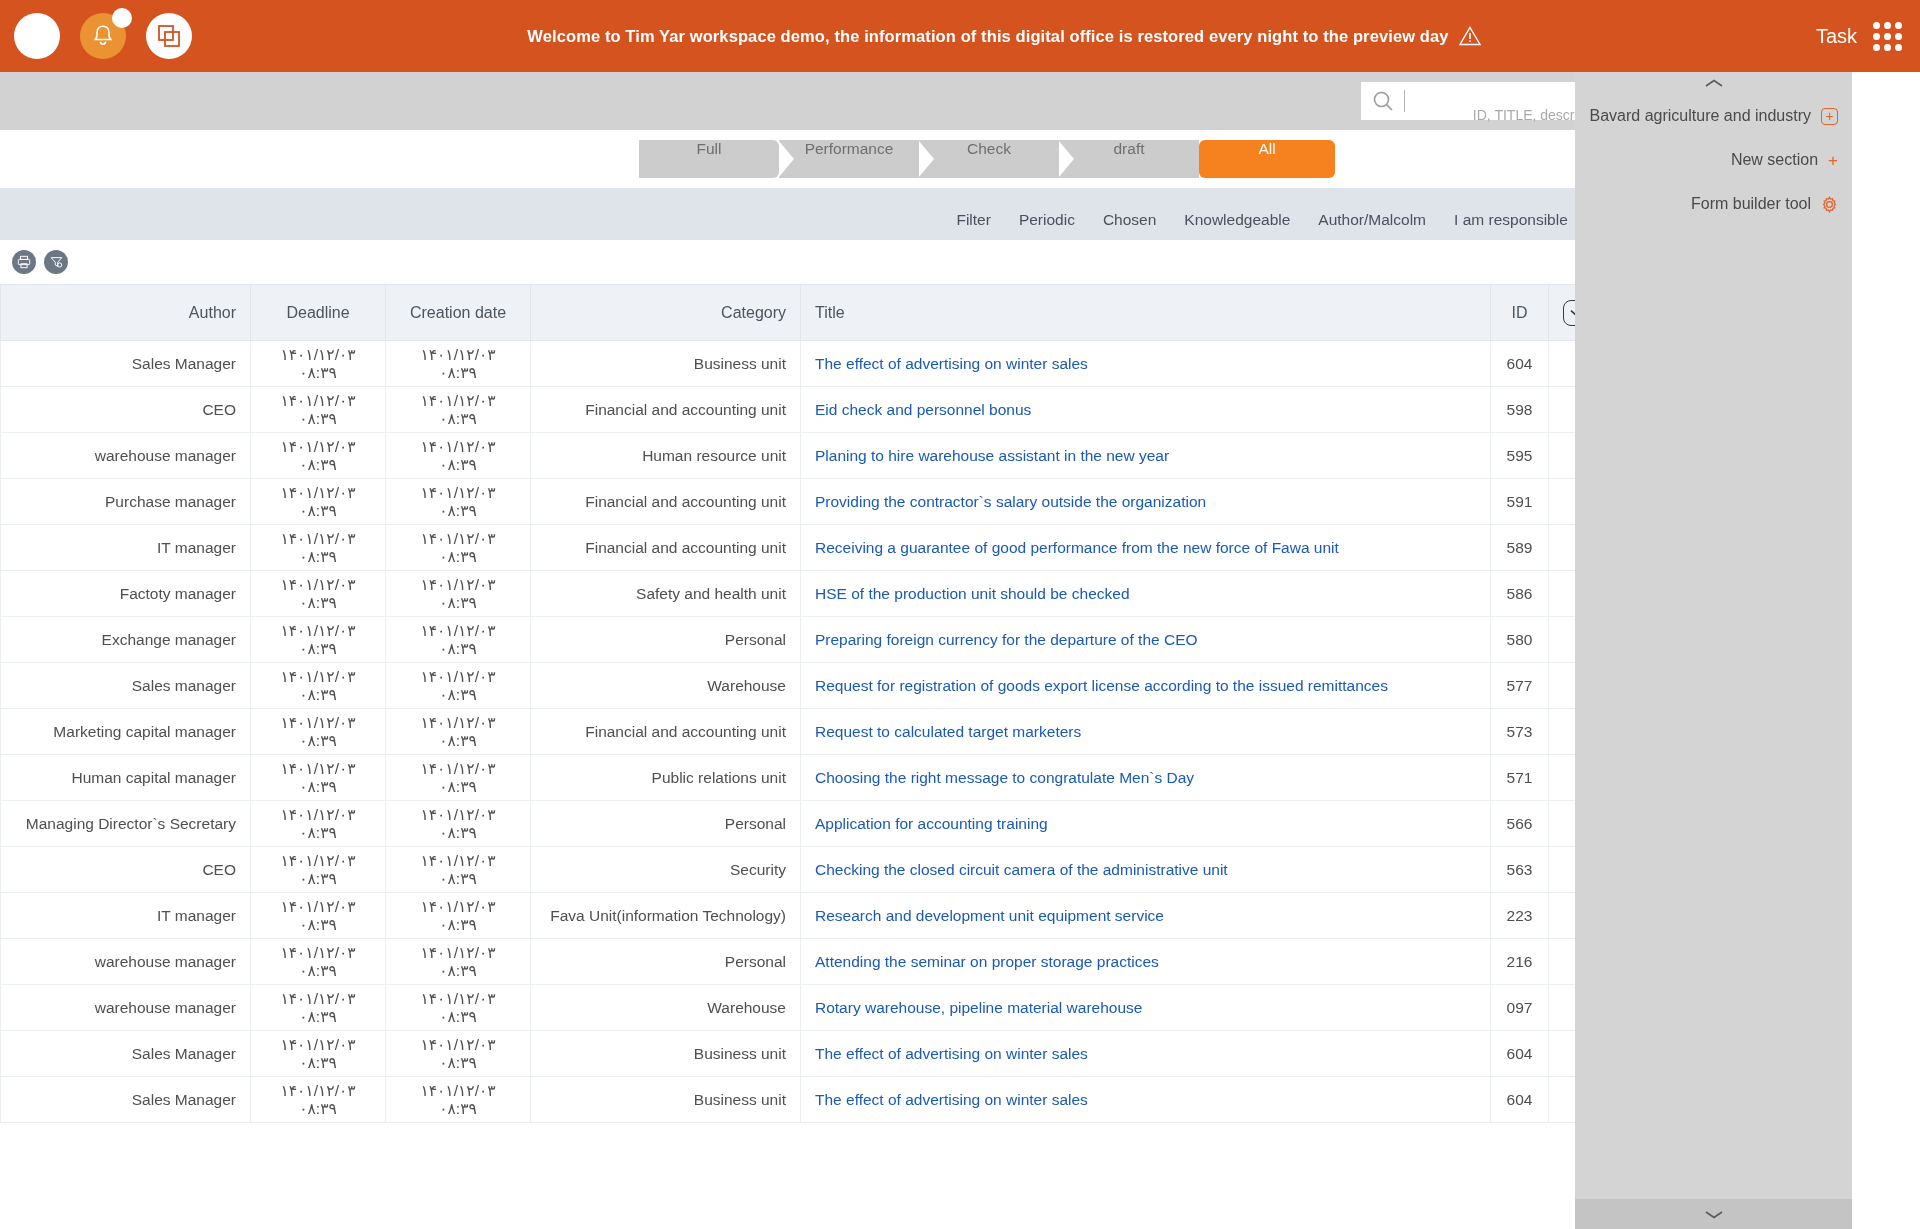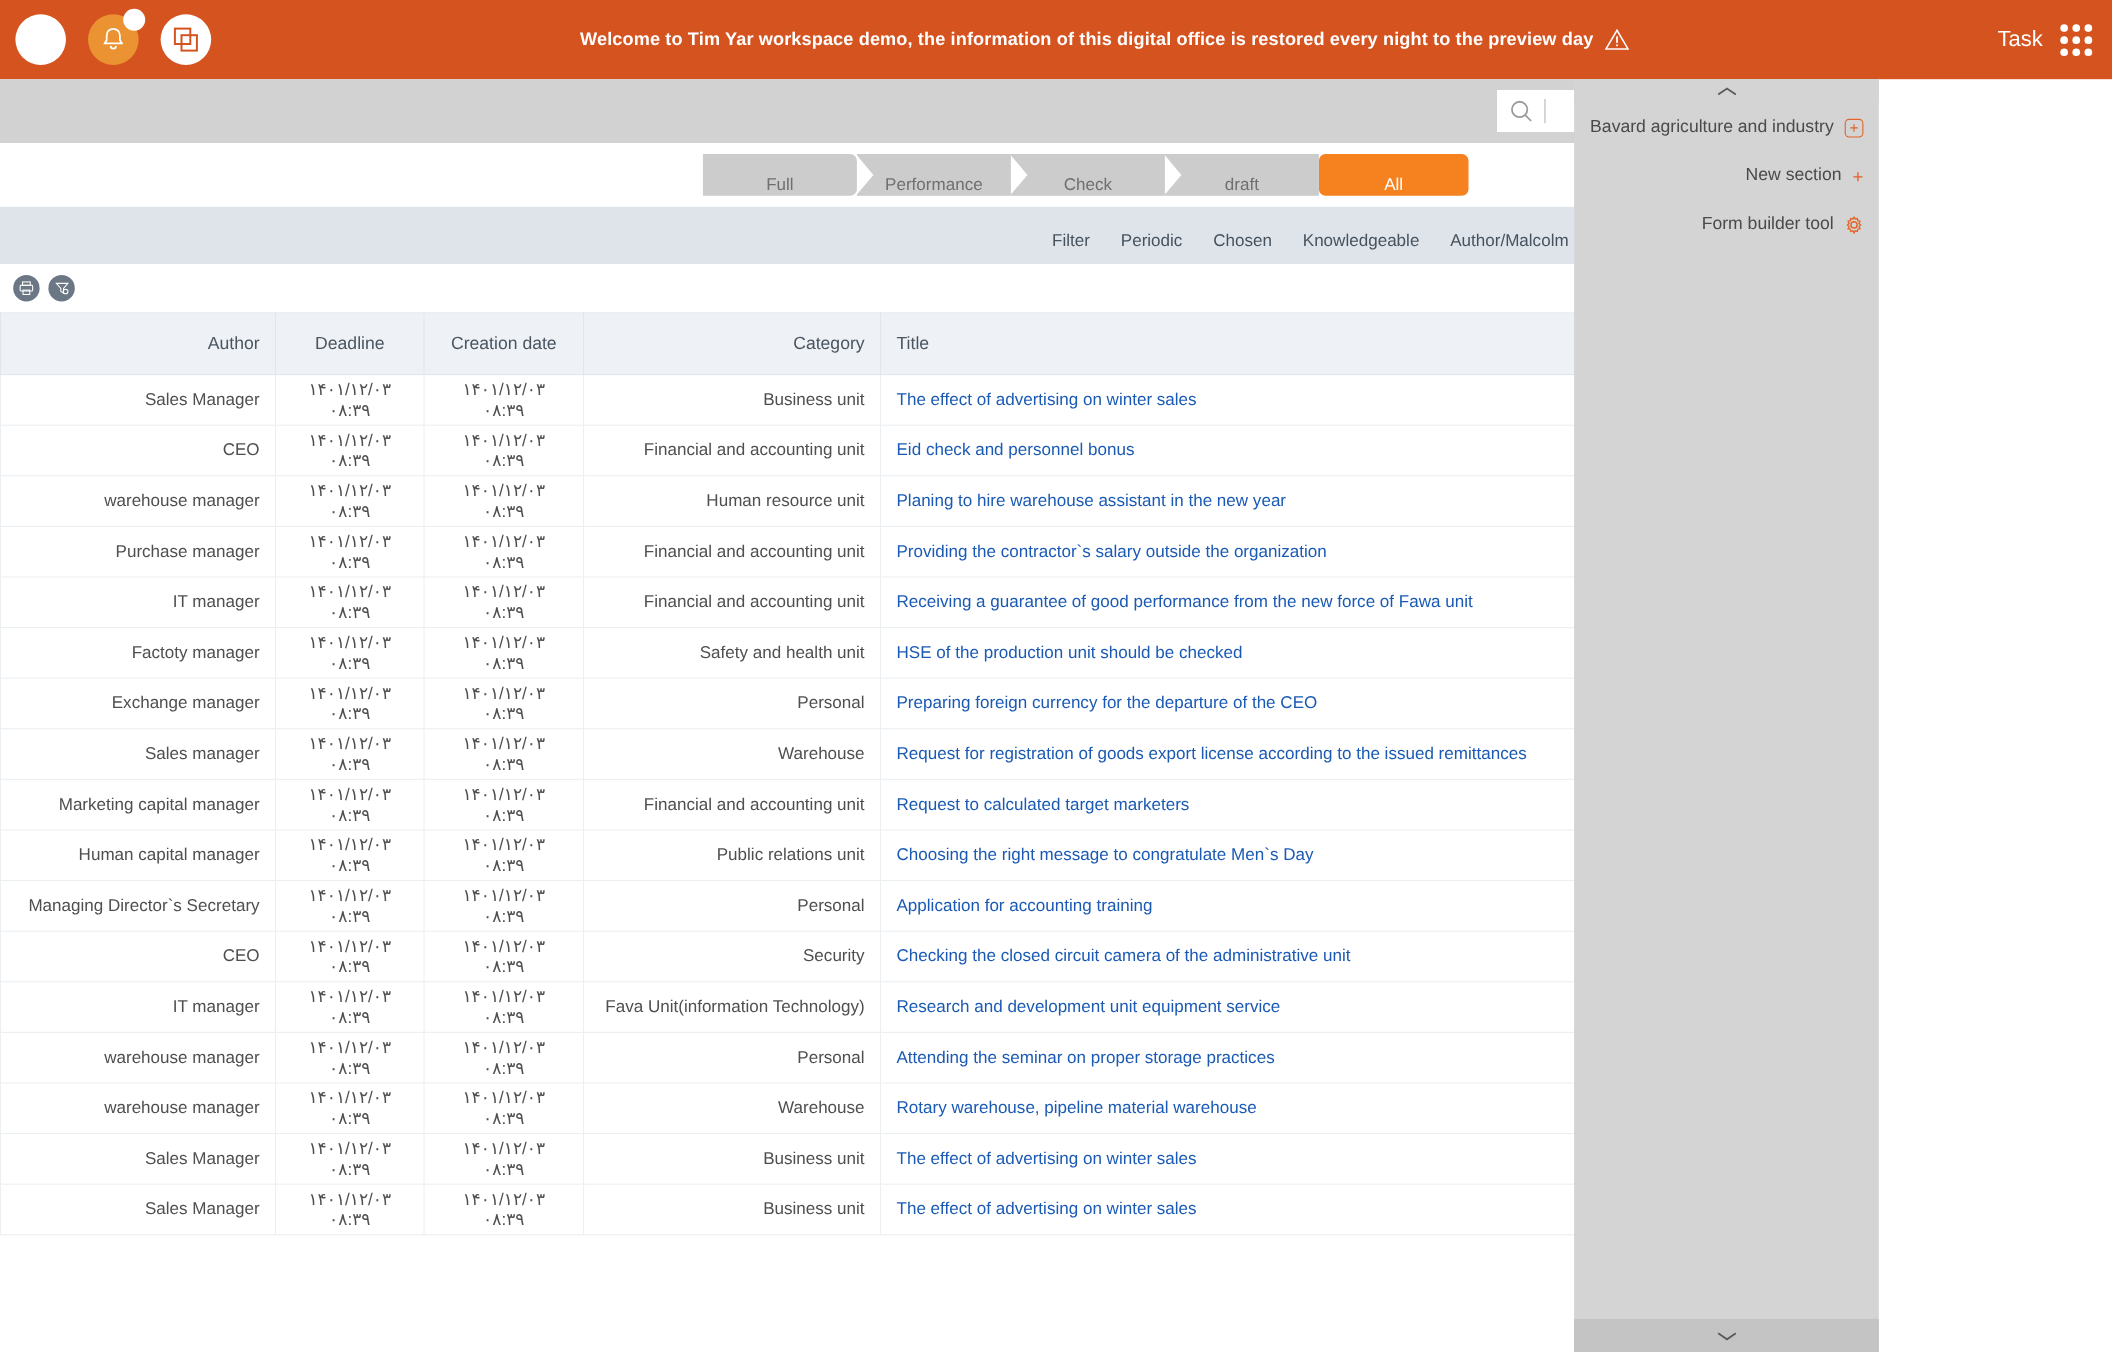--- a/index.html
+++ b/index.html
@@ -2,21 +2,21 @@
 <html><head>
 <meta charset="utf-8">
 <style>
   * { box-sizing: border-box; margin: 0; padding: 0; }
   html, body {
     width: 1920px; height: 1229px;
     font-family: "Liberation Sans", sans-serif;
     background: #ffffff;
     overflow: hidden;
   }
-  #app { position: relative; width: 1708px; height: 1229px; }
+  #app { position: relative; width: 1852px; height: 1229px; }
 
   
   .topbar {
     position: absolute; top: 0; left: 0; width: 1920px; height: 72px;
     background: #d4531f;
     display: flex; align-items: center;
   }
   .topbar-left { display: flex; align-items: center; gap: 20px; padding-left: 14px; }
   .circle-btn {
     width: 46px; height: 46px; border-radius: 50%;
@@ -86,21 +86,21 @@
   .steps-row {
     height: 58px; background: #ffffff;
     display: flex; align-items: center; justify-content: flex-end;
     padding-right: 302px;
   }
   .steps {
     display: flex; align-items: stretch; height: 38px; direction: rtl;
   }
   .step {
     position: relative; background: #cccccc; color: #6f6f6f;
-    font-size: 15.5px; display: flex; align-items: flex-end; justify-content: center;
+    font-size: 15.5px; display: flex; align-items: flex-start; justify-content: center;
     padding: 0 18px; min-width: 140px; direction: ltr;
   }
   .step:not(:last-child)::after {
     
     content: ""; position: absolute; left: -1px; top: 0;
     width: 0; height: 0; border-top: 19px solid transparent;
     border-bottom: 19px solid transparent; border-left: 16px solid #ffffff;
   }
   .step.first { border-radius: 0 6px 6px 0; }
   .step.active {

